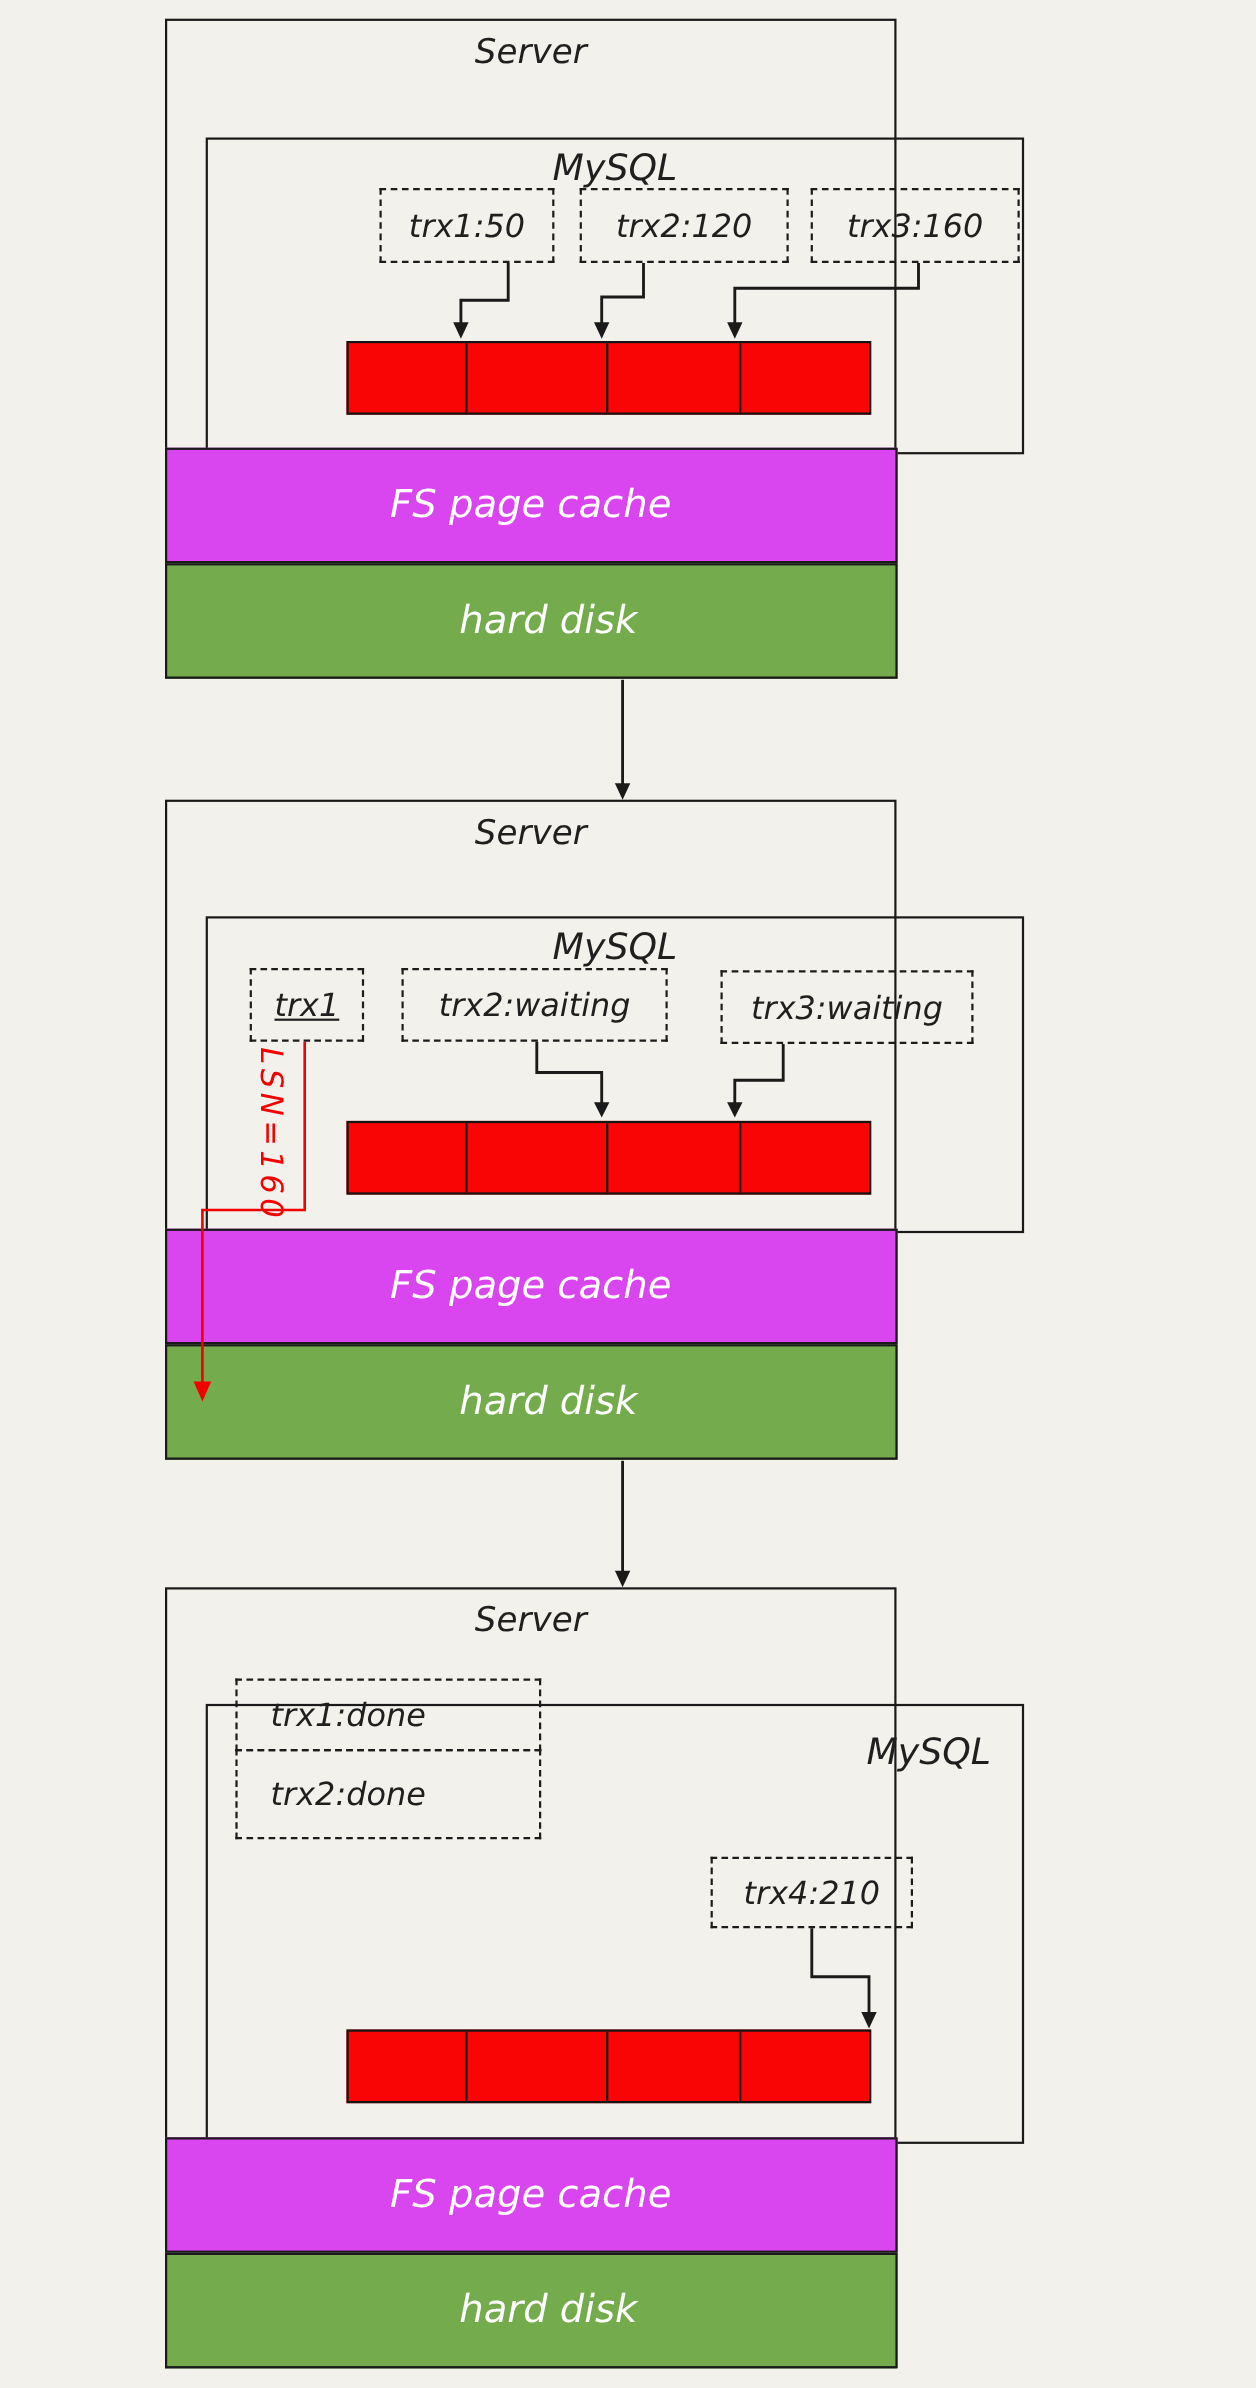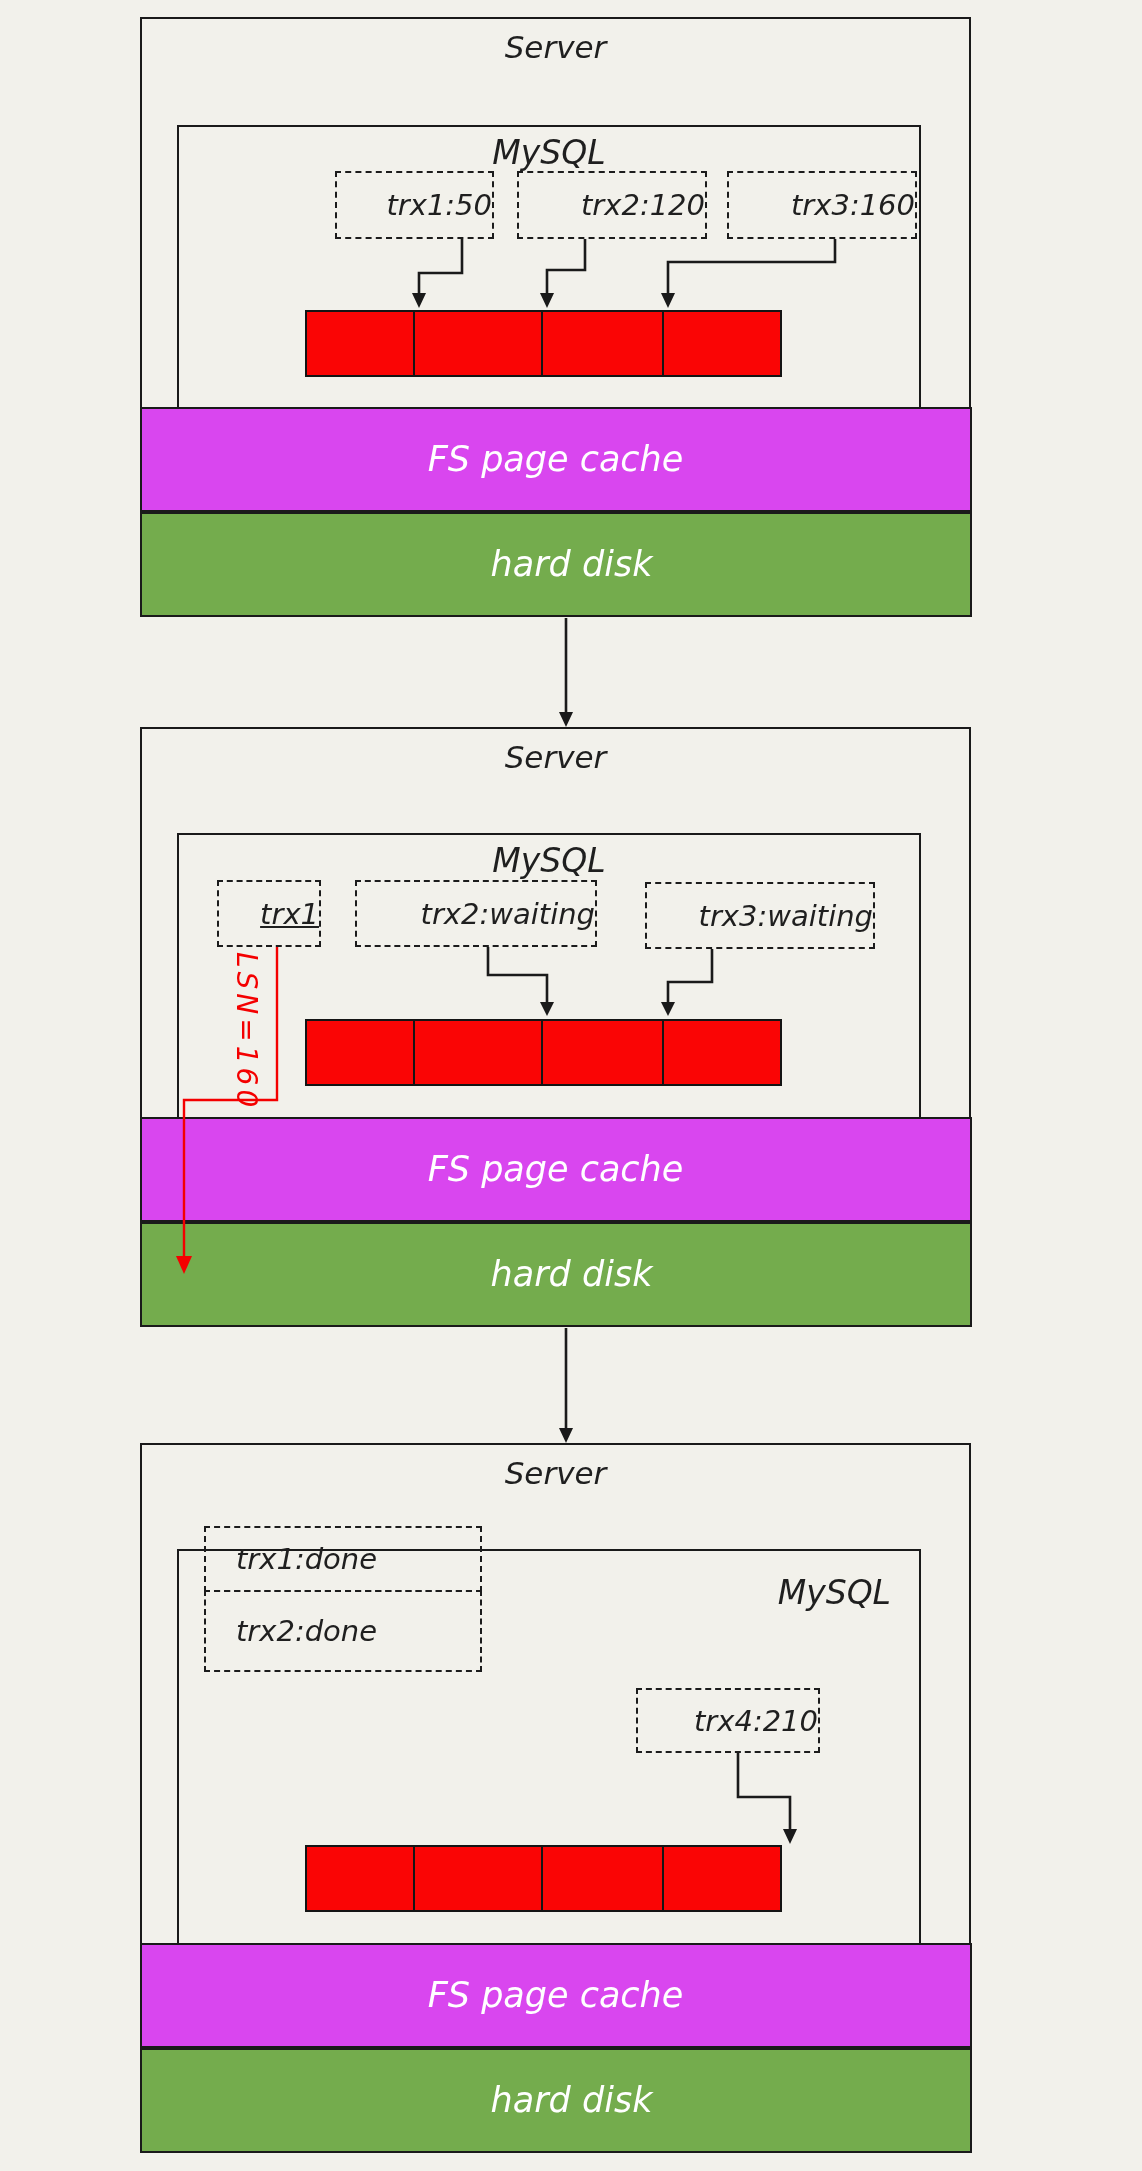--- a/index.html
+++ b/index.html
@@ -5,21 +5,21 @@
   html,body{margin:0;padding:0;background:#f2f1eb;}
   #canvas{
     position:relative;
     width:1142px;height:2171px;
     background:#f2f1eb;
     font-family:"DejaVu Sans",sans-serif;
     overflow:hidden;
   }
   .hand{font-style:italic;color:#1f1f1f;}
   .panel{
-    position:absolute;left:140px;width:831px;
+    position:absolute;left:150px;width:665px;
     border:2.5px solid #1a1a1a;
     box-sizing:border-box;
   }
   .server-label{
     position:absolute;top:10px;left:0;right:0;
     text-align:center;font-size:31px;
   }
   .mysql-box{
     position:absolute;
     border:2.5px solid #1a1a1a;
@@ -31,21 +31,21 @@
     text-align:center;font-size:33px;
   }
   .mysql-label-right{
     position:absolute;top:22px;right:28px;
     font-size:33px;
   }
   .dashed{
     position:absolute;
     border:2.5px dashed #1c1c1c;
     box-sizing:border-box;
-    display:flex;align-items:center;justify-content:flex-end;
+    display:flex;align-items:center;justify-content:center;
     font-size:29px;
   }
   .dashed.left-text{justify-content:flex-start;padding-left:30px;}
   .redbar{
     position:absolute;
     background:#fa0505;
     border:2px solid #141414;
     box-sizing:border-box;
   }
   .seg{

